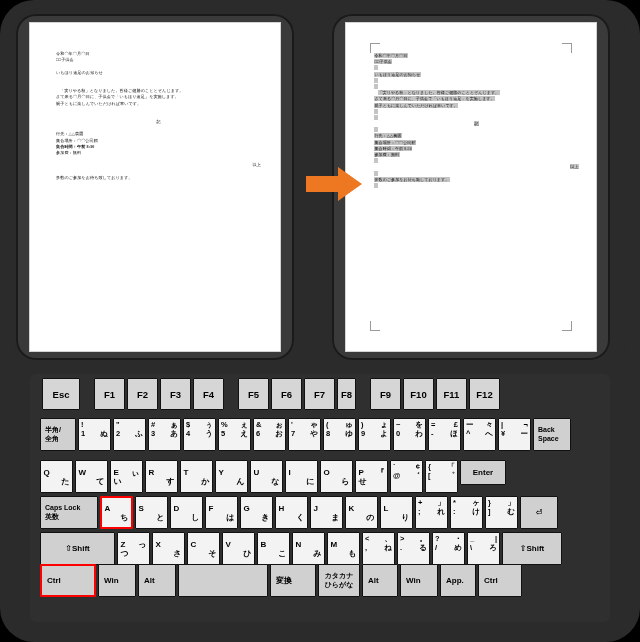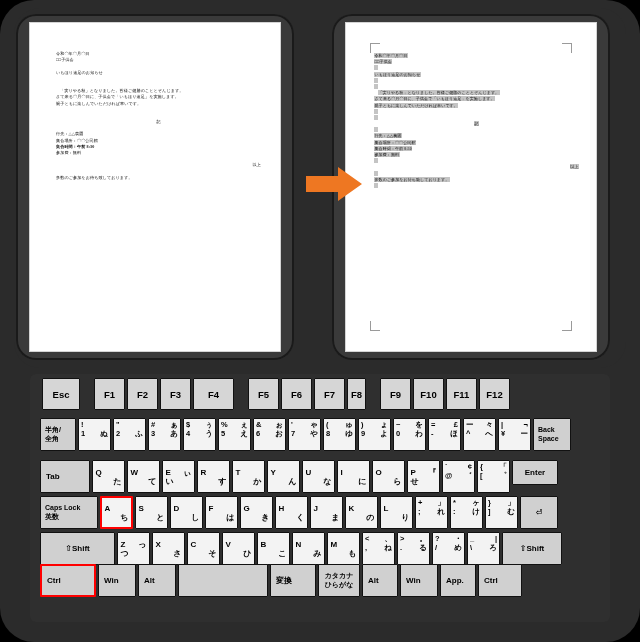--- a/index.html
+++ b/index.html
@@ -190,21 +190,21 @@
         </div>
         <div class="key fnkey" style="width: 31px;">
           <span class="lbl">F1</span>
         </div>
         <div class="key fnkey" style="width: 31px;">
           <span class="lbl">F2</span>
         </div>
         <div class="key fnkey" style="width: 31px;">
           <span class="lbl">F3</span>
         </div>
-        <div class="key fnkey" style="width: 41px; margin-right: 14px;">
+        <div class="key fnkey" style="width: 31px; margin-right: 14px;">
           <span class="lbl">F4</span>
         </div>
         <div class="key fnkey" style="width: 31px;">
           <span class="lbl">F5</span>
         </div>
         <div class="key fnkey" style="width: 31px;">
           <span class="lbl">F6</span>
         </div>
         <div class="key fnkey" style="width: 31px;">
           <span class="lbl">F7</span>
@@ -359,23 +359,20 @@
             <span class="a">¥</span>
             <span class="b">ー</span>
           </div>
         </div>
         <div class="key mod two-line" style="width: 38px; height: 33px;">
           <div class="lbl2" style="font-size: 7px;">Back</div>
           <div class="lbl2" style="font-size: 7px;">Space</div>
         </div>
       </div>
     <div class="krow" id="row-qwerty" style="top: 86px; left: 10px;">
-        <div class="key mod" style="width: 50px; height: 33px; justify-content: flex-start; padding-left: 5px;">
-          <span class="lbl">Tab</span>
-        </div>
         <div class="key alpha" style="width: 33px; height: 33px;">
           <div class="up">Q</div>
           <div class="dn">た</div>
         </div>
         <div class="key alpha" style="width: 33px; height: 33px;">
           <div class="up">W</div>
           <div class="dn">て</div>
         </div>
         <div class="key alpha two" style="width: 33px; height: 33px;">
           <div class="up">

